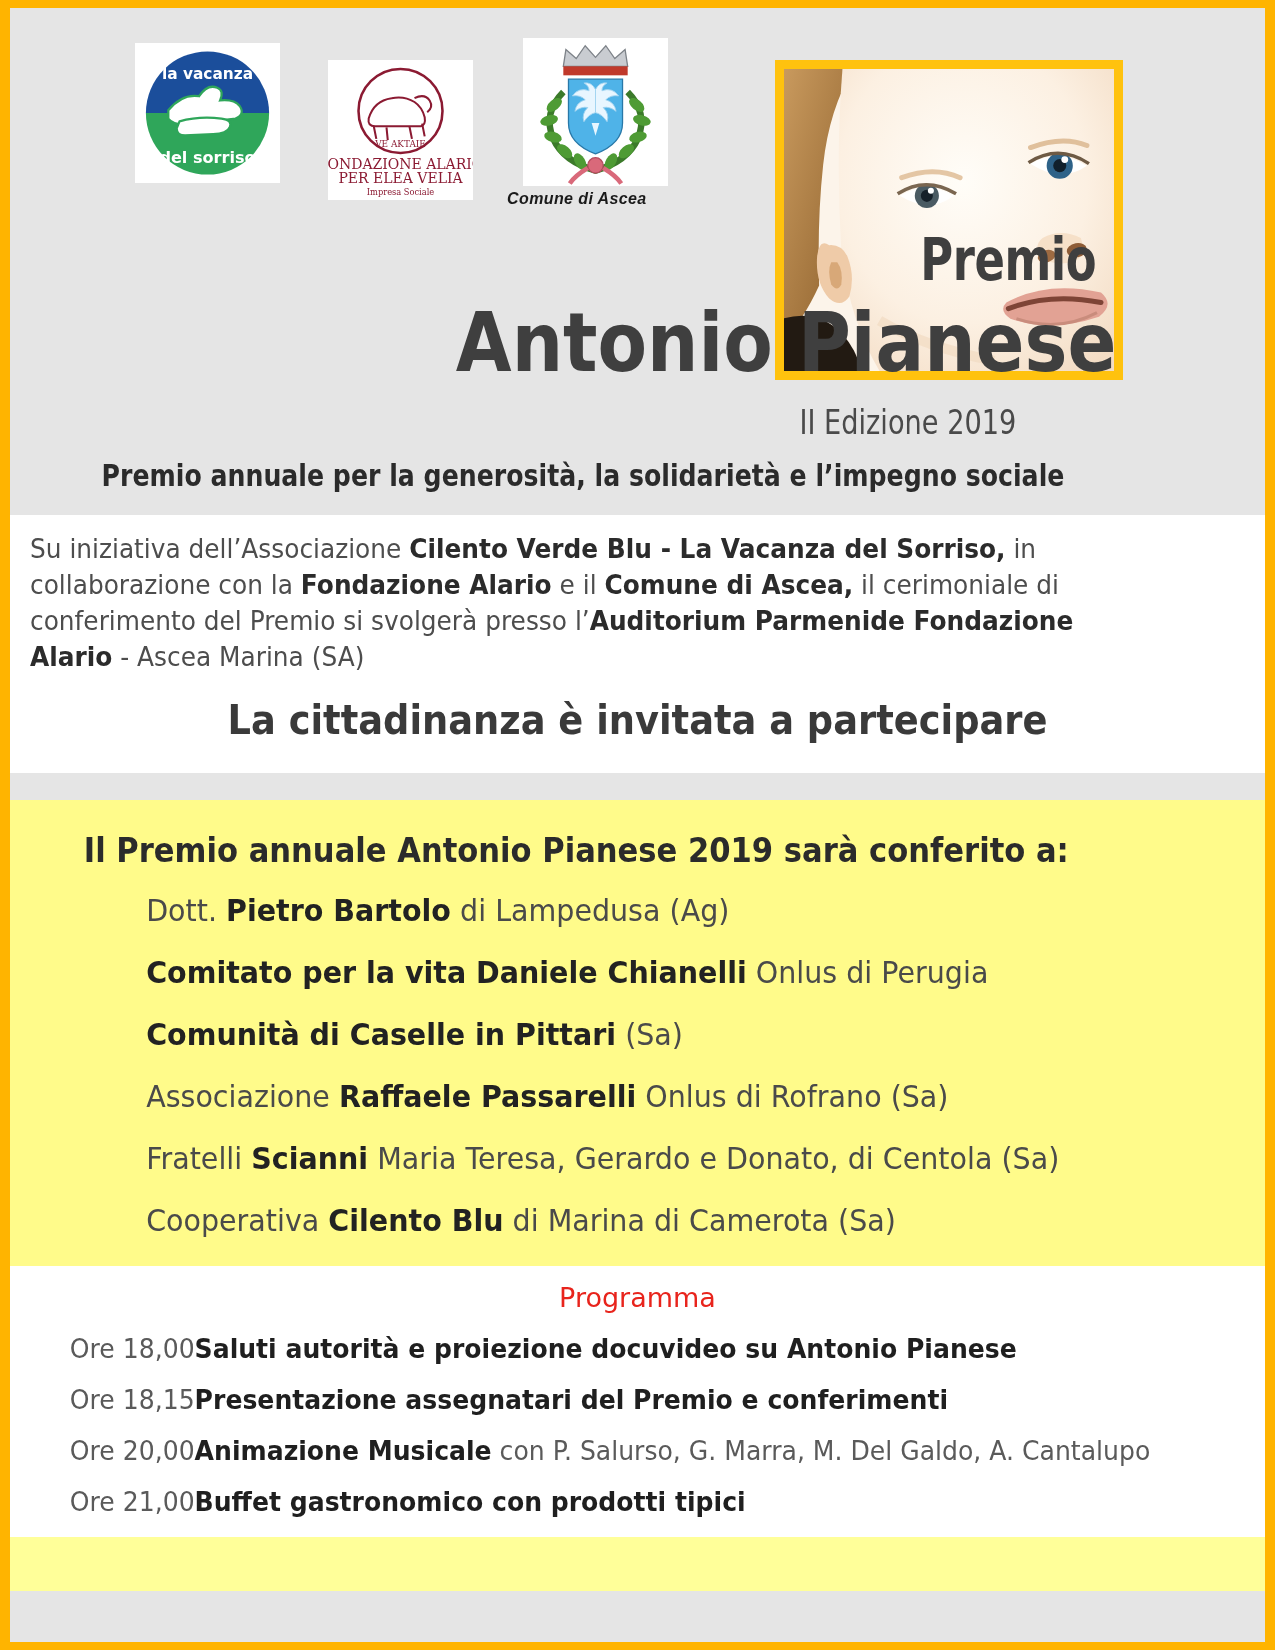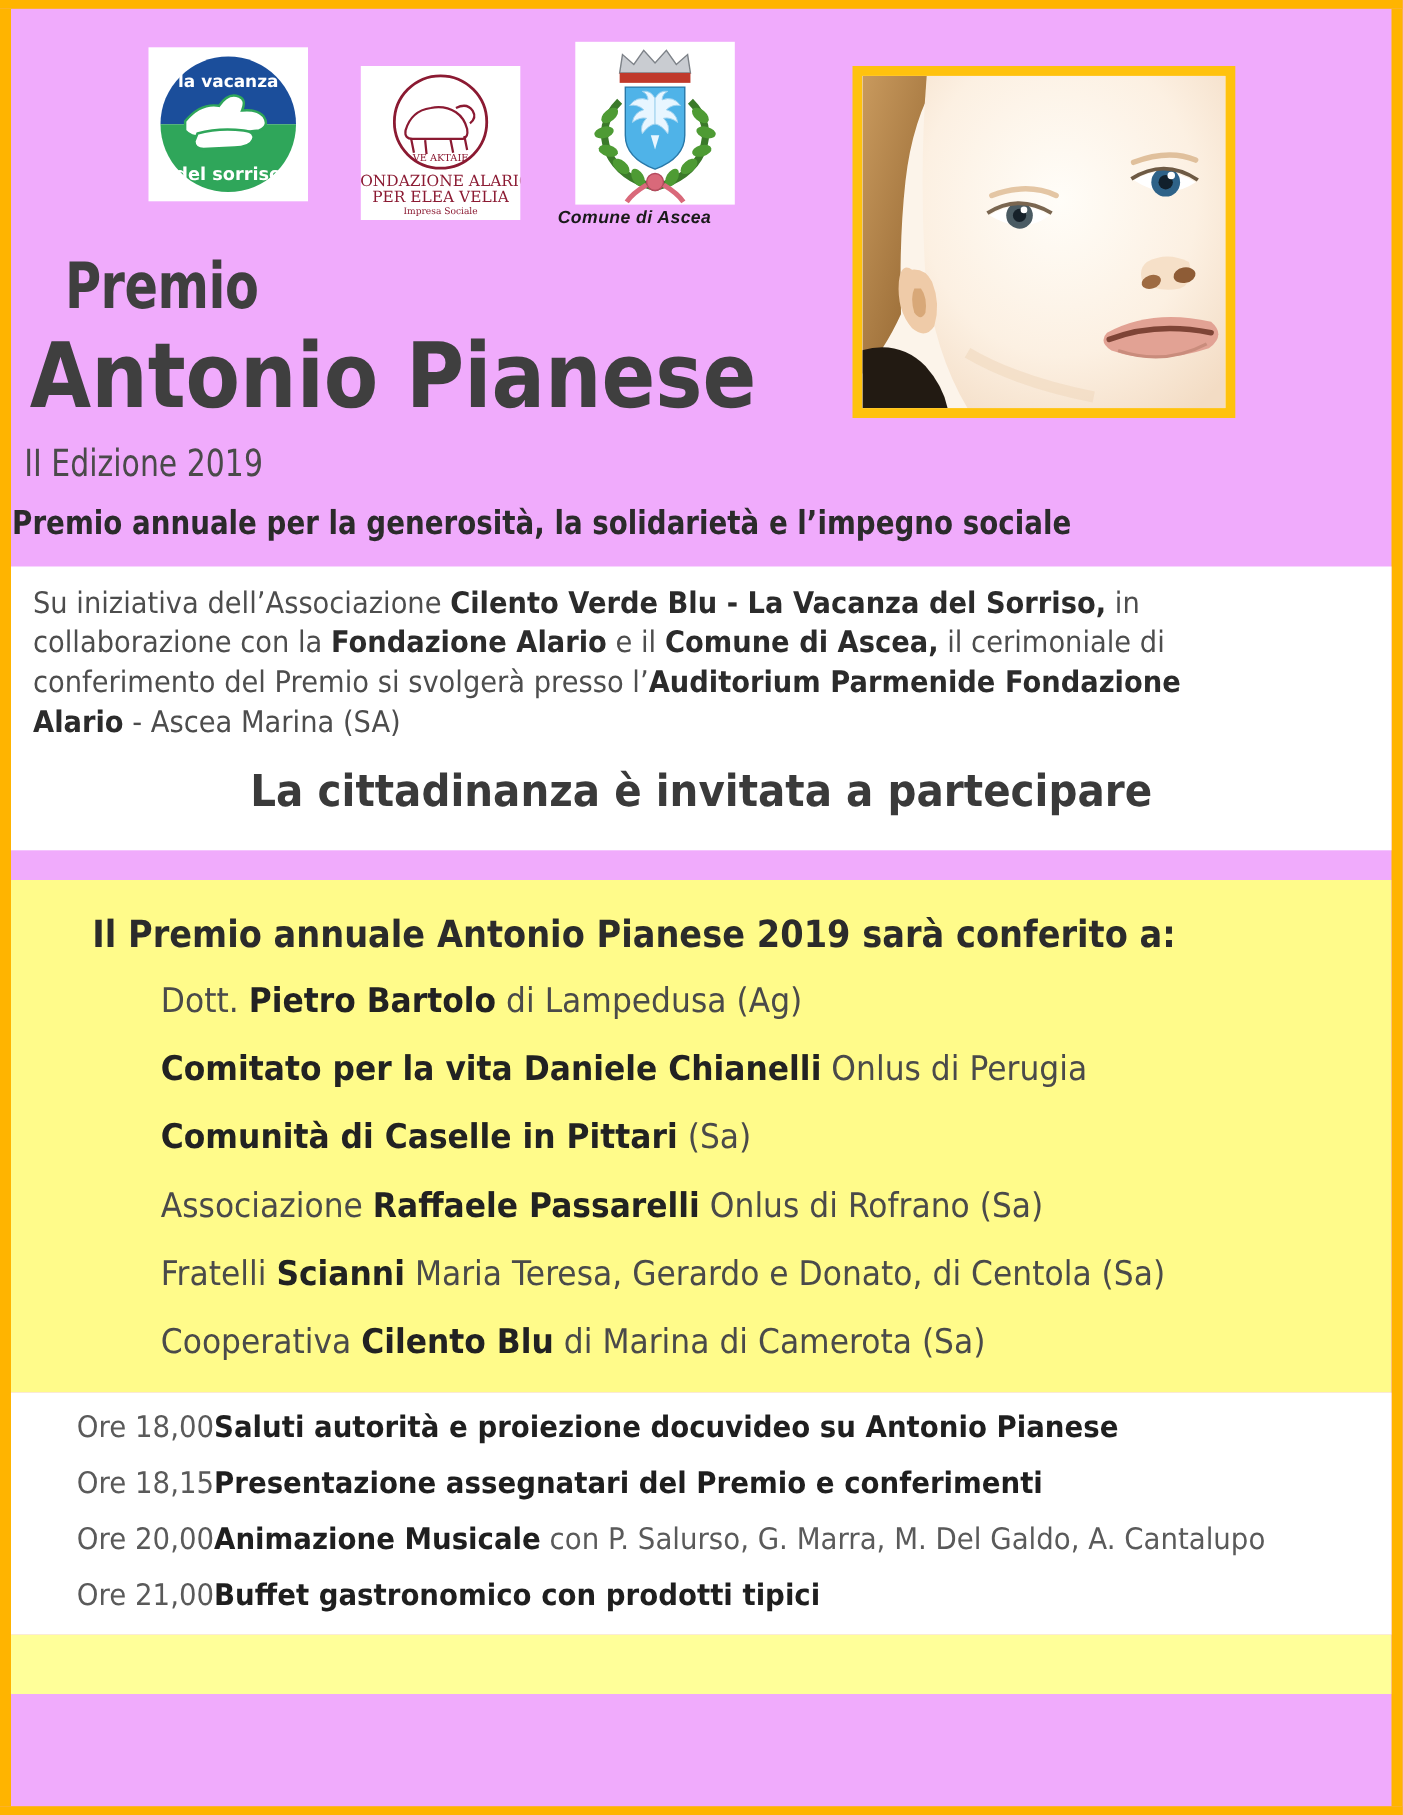--- a/index.html
+++ b/index.html
@@ -11,21 +11,21 @@
   }
   .poster {
     position:relative;
     width:1275px; height:1650px;
     background:#FFB400;
     padding:8px 0 8px 0;
   }
   .inner {
     position:relative;
     width:1275px; height:1634px;
-    background:#f0abfc;
+    background:#e5e5e5;
     border-left:10px solid #FFB400;
     border-right:10px solid #FFB400;
     overflow:hidden;
   }
 
   
   .logos {
     position:relative;
     height:205px;
   }
@@ -62,21 +62,21 @@
     padding:9px;
   }
   .photo {
     width:100%; height:100%;
     overflow:hidden;
     position:relative;
     background:#FDF3E6;
   }
 
   
-  .title-block { position:relative; padding-left:49px; margin-top:18px; }
+  .title-block { position:relative; padding-left:49px; margin-top:18px;text-align:right; }
   .t-premio {
     font-size:58px;
     font-weight:bold;
     color:#3F3F3F;
     letter-spacing:-0.5px;
     line-height:1.0;
     font-family:"DejaVu Sans", sans-serif;
     font-stretch:condensed;
     transform:scaleX(0.86);
     transform-origin:left center;
@@ -368,20 +368,21 @@
           <div class="award-item"><span>Dott. </span><b>Pietro Bartolo</b><span> di Lampedusa (Ag)</span></div>
           <div class="award-item"><span></span><b>Comitato per la vita Daniele Chianelli</b><span> Onlus di Perugia</span></div>
           <div class="award-item"><span></span><b>Comunità di Caselle in Pittari</b><span> (Sa)</span></div>
           <div class="award-item"><span>Associazione </span><b>Raffaele Passarelli</b><span> Onlus di Rofrano (Sa)</span></div>
           <div class="award-item"><span>Fratelli </span><b>Scianni</b><span> Maria Teresa, Gerardo e Donato, di Centola (Sa)</span></div>
           <div class="award-item"><span>Cooperativa </span><b>Cilento Blu</b><span> di Marina di Camerota (Sa)</span></div>
         </div>
   </div>
 
   <div class="band-white2">
+    <div class="prog-title">Programma</div>
     <div id="prog-list">
           <div class="prog-row"><span class="prog-time">Ore 18,00</span><b>Saluti autorità e proiezione docuvideo su Antonio Pianese</b><span></span></div>
           <div class="prog-row"><span class="prog-time">Ore 18,15</span><b>Presentazione assegnatari del Premio e conferimenti</b><span></span></div>
           <div class="prog-row"><span class="prog-time">Ore 20,00</span><b>Animazione Musicale</b><span> con P. Salurso, G. Marra, M. Del Galdo, A. Cantalupo</span></div>
           <div class="prog-row"><span class="prog-time">Ore 21,00</span><b>Buffet gastronomico con prodotti tipici</b><span></span></div>
         </div>
   </div>
 
   <div class="footer-pad"></div>
 

